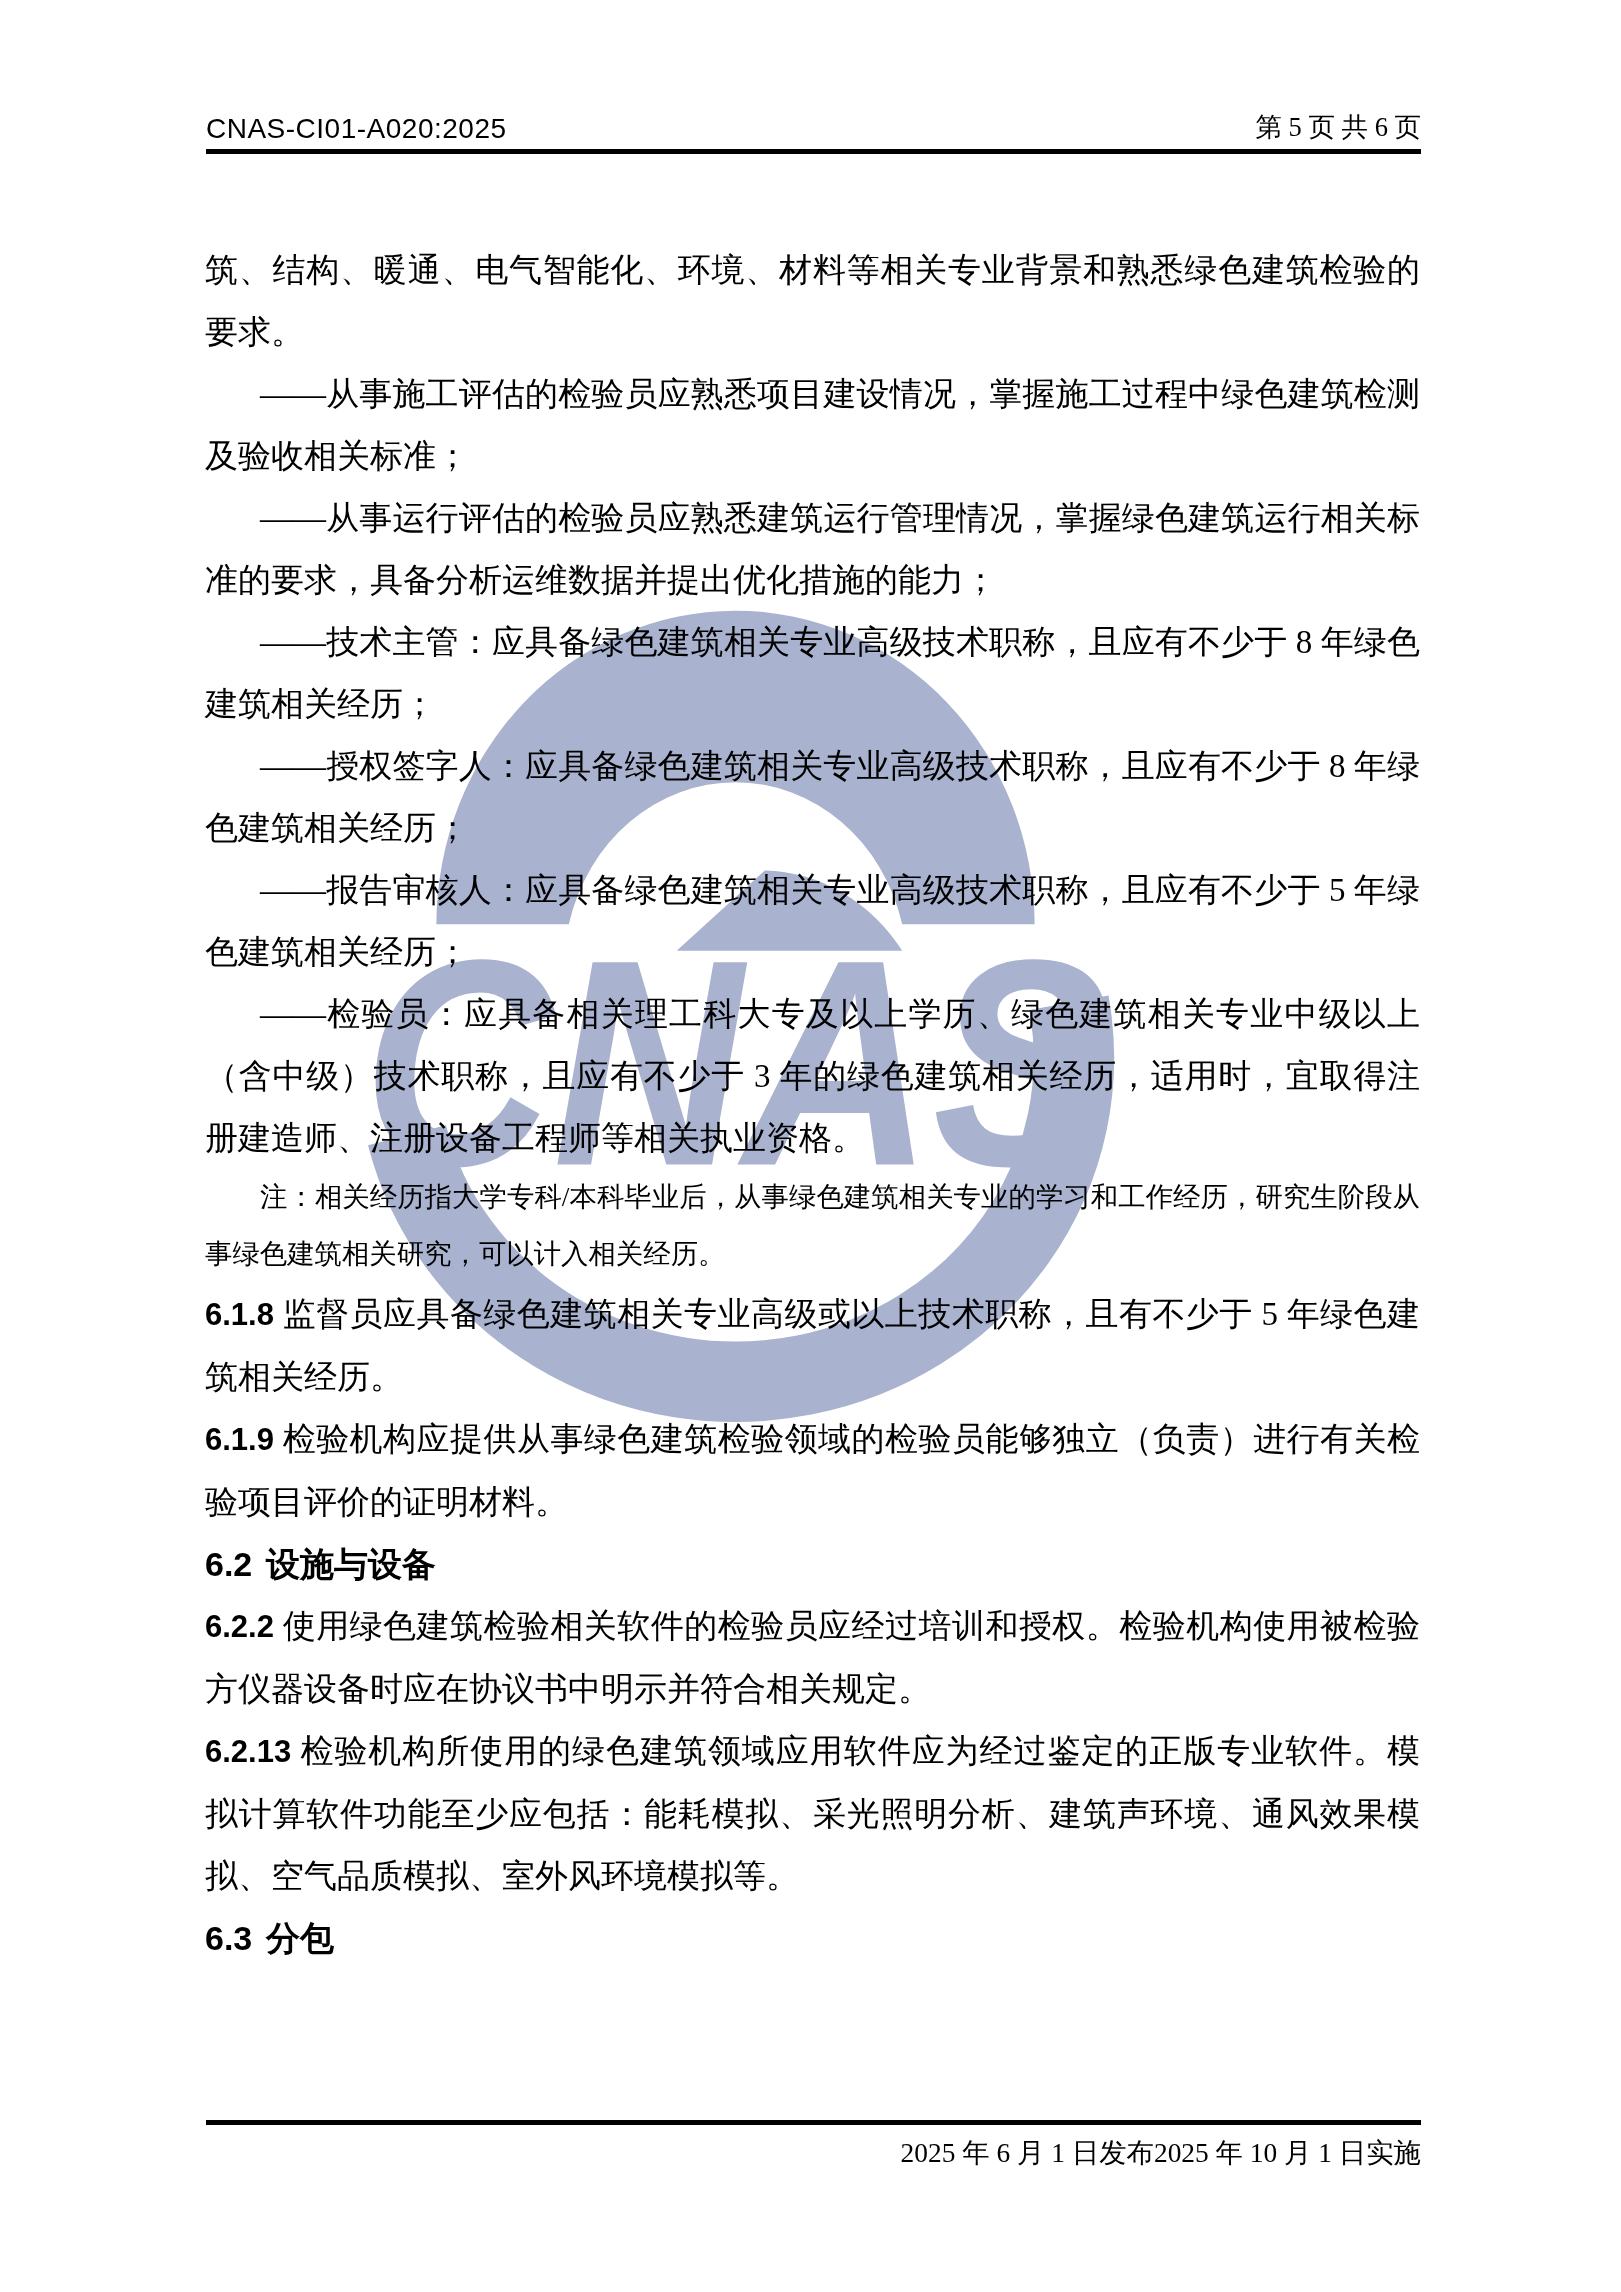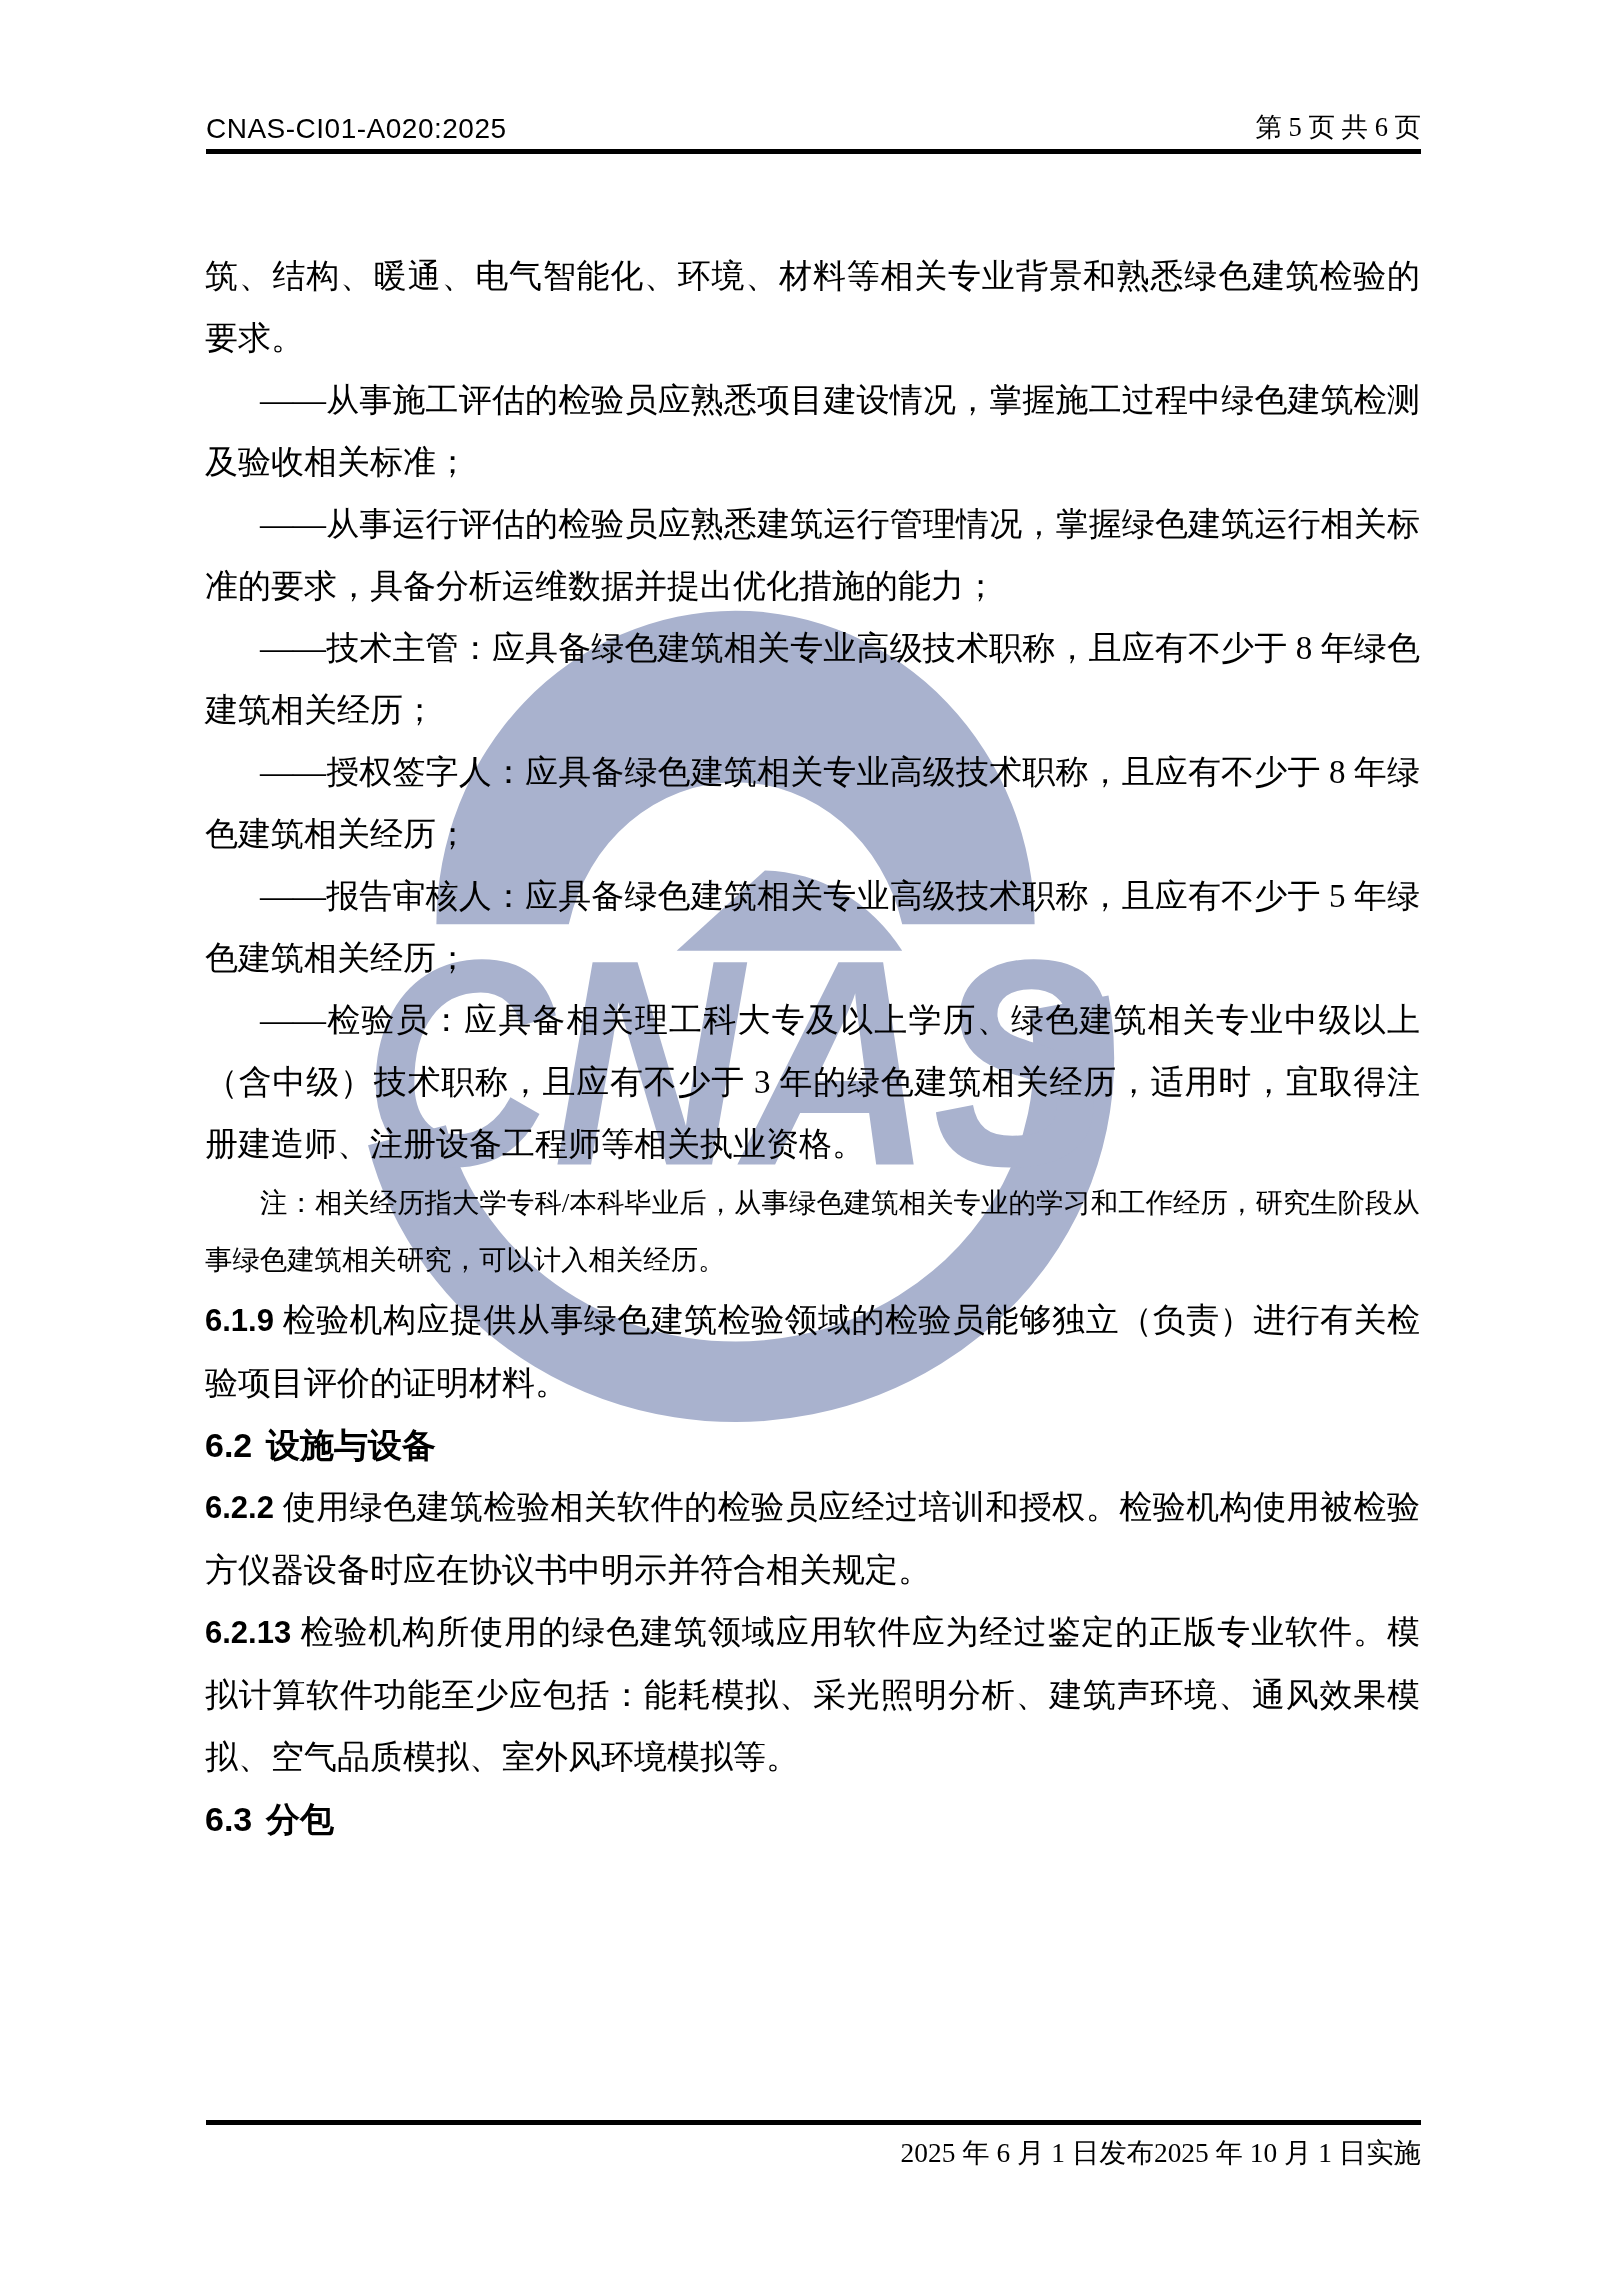--- a/index.html
+++ b/index.html
@@ -32,21 +32,21 @@
   }
 
   
   .watermark{
     position:absolute;left:353px;top:586px;width:765px;height:863px;
     z-index:0;pointer-events:none;text-align:right;
   }
 
   
   .content{
-    position:absolute;left:205px;top:245px;width:1215px;z-index:1;
+    position:absolute;left:205px;top:239px;width:1215px;z-index:1;
     font-size:33px;line-height:62px;
     text-align:justify;
   }
   .content p{margin:0;padding:0;}
   p.dash{text-indent:55px;}
   p.note{
     font-size:27.4px;line-height:57px;text-indent:55px;
   }
   .clause-num{
     font-family:"Liberation Sans", sans-serif;
@@ -106,20 +106,21 @@
     <p class="dash">——技术主管：应具备绿色建筑相关专业高级技术职称，且应有不少于 8 年绿色建筑相关经历；</p>
 
     <p class="dash">——授权签字人：应具备绿色建筑相关专业高级技术职称，且应有不少于 8 年绿色建筑相关经历；</p>
 
     <p class="dash">——报告审核人：应具备绿色建筑相关专业高级技术职称，且应有不少于 5 年绿色建筑相关经历；</p>
 
     <p class="dash">——检验员：应具备相关理工科大专及以上学历、绿色建筑相关专业中级以上（含中级）技术职称，且应有不少于 3 年的绿色建筑相关经历，适用时，宜取得注册建造师、注册设备工程师等相关执业资格。</p>
 
     <p class="note">注：相关经历指大学专科/本科毕业后，从事绿色建筑相关专业的学习和工作经历，研究生阶段从事绿色建筑相关研究，可以计入相关经历。</p>
 
+    <p><span class="clause-num">6.1.8</span> <span>监督员应具备绿色建筑相关专业高级或以上技术职称，且有不少于 5 年绿色建筑相关经历。</span></p>
 
     <p><span class="clause-num">6.1.9</span> <span>检验机构应提供从事绿色建筑检验领域的检验员能够独立（负责）进行有关检验项目评价的证明材料。</span></p>
 
     <p class="heading"><span class="heading-num">6.2</span><span>设施与设备</span></p>
 
     <p><span class="clause-num">6.2.2</span> <span>使用绿色建筑检验相关软件的检验员应经过培训和授权。检验机构使用被检验方仪器设备时应在协议书中明示并符合相关规定。</span></p>
 
     <p><span class="clause-num">6.2.13</span> <span>检验机构所使用的绿色建筑领域应用软件应为经过鉴定的正版专业软件。模拟计算软件功能至少应包括：能耗模拟、采光照明分析、建筑声环境、通风效果模拟、空气品质模拟、室外风环境模拟等。</span></p>
 
     <p class="heading"><span class="heading-num">6.3</span><span>分包</span></p>

